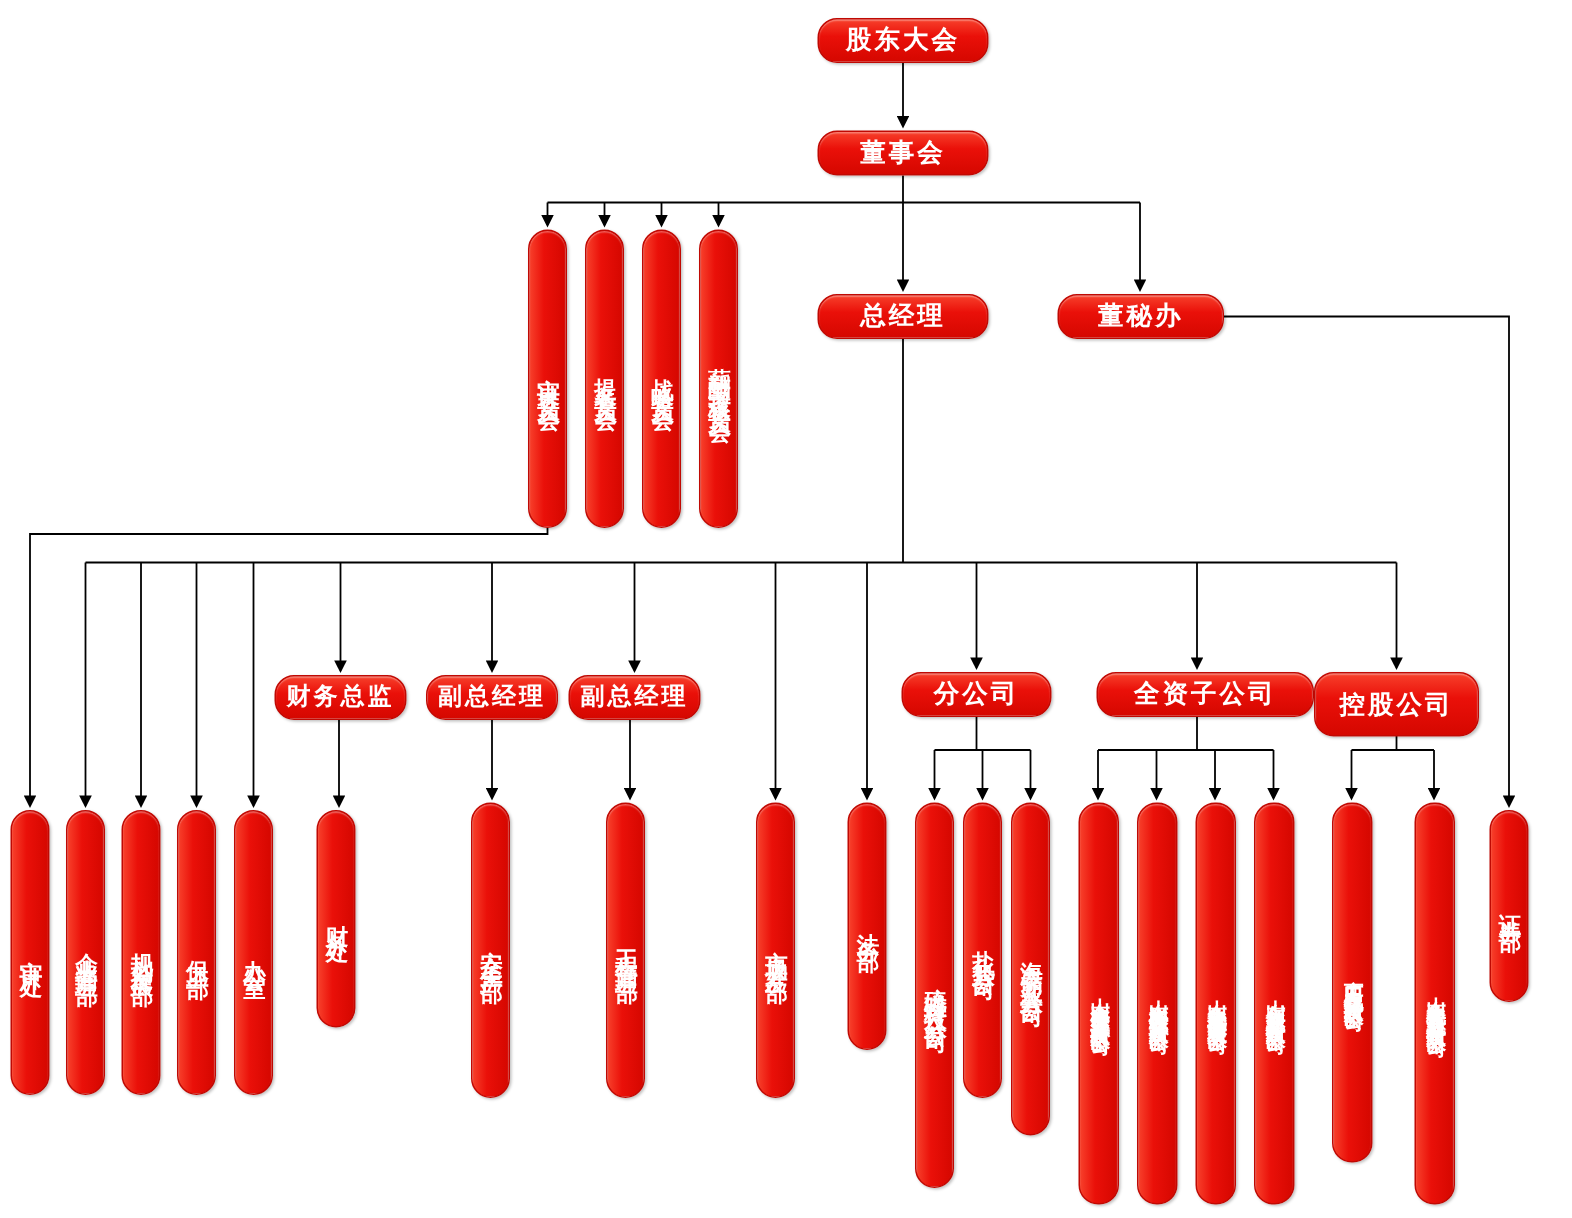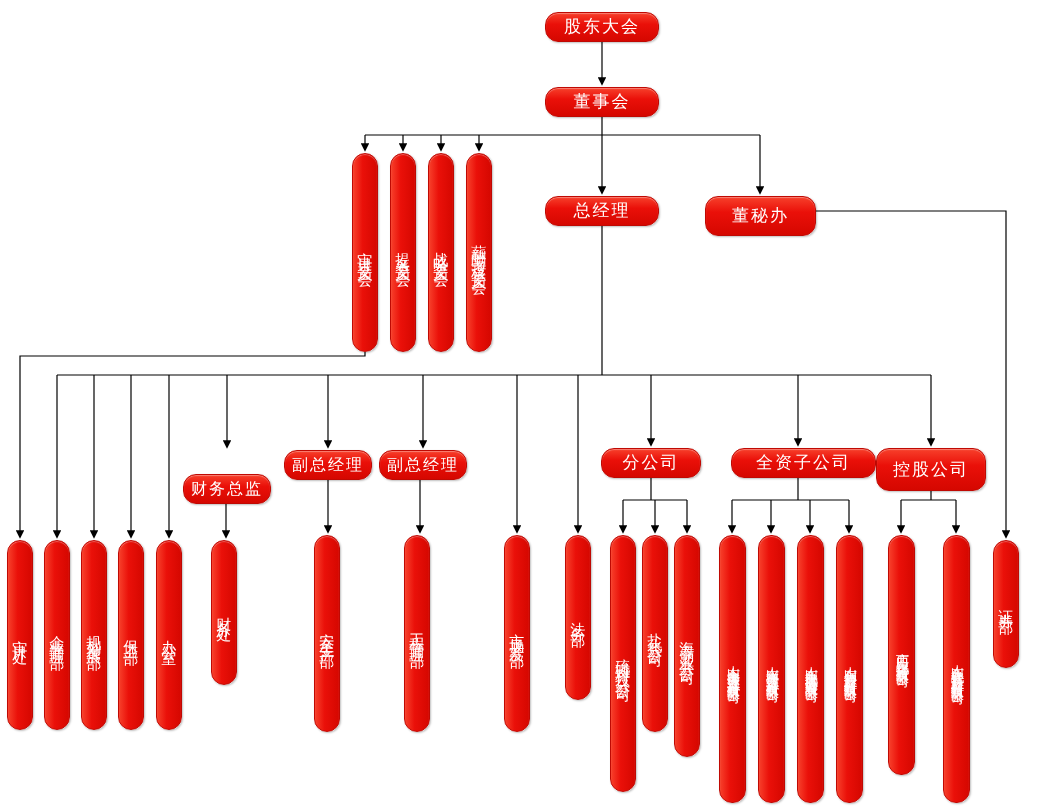--- a/index.html
+++ b/index.html
@@ -9,21 +9,21 @@
     width:1048px; height:812px;
     background:#ffffff;
     overflow:hidden;
   }
   svg.wires { position:absolute; left:0; top:0; width:1048px; height:812px; pointer-events:none; }
   svg.wires line, svg.wires polyline { stroke:#000; stroke-width:1.2; fill:none; }
   .node {
     position:absolute;
     display:flex; align-items:center; justify-content:center;
     background:linear-gradient(180deg,#f7402b 0%, #ea1009 40%, #d50700 100%);
-    color:#fff; font-weight:normal;
+    color:#fff; font-weight:bold;
     border:1px solid #c00903;
     border-radius:13px;
     box-shadow: inset 0 1px 1px rgba(255,255,255,.35), 1px 1px 2px rgba(0,0,0,.25);
     text-align:center;
     line-height:1.15;
   }
   .node.h { font-size:17px; letter-spacing:2px; white-space:nowrap; }
   .node.v {
     writing-mode:vertical-rl;
     text-orientation:upright;
@@ -95,28 +95,28 @@
 
     <line x1="931" y1="478" x2="931" y2="500"></line>
     <line x1="901" y1="500" x2="956" y2="500"></line>
     <line x1="901" y1="500" x2="901" y2="532" marker-end="url(#arr)"></line>
     <line x1="956" y1="500" x2="956" y2="532" marker-end="url(#arr)"></line>
   </svg>
 
   <div class="node h" style="left:545px;top:12px;width:114px;height:30px">股东大会</div>
   <div class="node h" style="left:545px;top:196px;width:114px;height:30px">总经理</div>
   <div class="node h" style="left:545px;top:87px;width:114px;height:30px">董事会</div>
-  <div class="node h" style="left:705px;top:196px;width:111px;height:40px">董秘办</div>
+  <div class="node h" style="left:705px;top:196px;width:111px;height:30px">董秘办</div>
 
   <div class="node v" style="left:352px;top:153px;width:26px;height:199px">审计委员会</div>
   <div class="node v" style="left:390px;top:153px;width:26px;height:199px">提名委员会</div>
   <div class="node v" style="left:428px;top:153px;width:26px;height:199px">战略委员会</div>
   <div class="node v" style="left:466px;top:153px;width:26px;height:199px">薪酬与考核委员会</div>
 
-  <div class="node h" style="left:183px;top:474px;width:88px;height:30px;font-size:16px">财务总监</div>
+  <div class="node h" style="left:183px;top:450px;width:88px;height:30px;font-size:16px">财务总监</div>
   <div class="node h" style="left:284px;top:450px;width:88px;height:30px;font-size:16px">副总经理</div>
   <div class="node h" style="left:379px;top:450px;width:88px;height:30px;font-size:16px">副总经理</div>
   <div class="node h" style="left:601px;top:448px;width:100px;height:30px">分公司</div>
   <div class="node h" style="left:731px;top:448px;width:145px;height:30px">全资子公司</div>
   <div class="node h" style="left:876px;top:448px;width:110px;height:43px">控股公司</div>
 
   <div class="node v" style="left:7px;top:540px;width:26px;height:190px">审计处</div>
   <div class="node v" style="left:44px;top:540px;width:26px;height:190px">企业管理部</div>
   <div class="node v" style="left:81px;top:540px;width:26px;height:190px">规划发展部</div>
   <div class="node v" style="left:118px;top:540px;width:26px;height:190px">保卫部</div>

